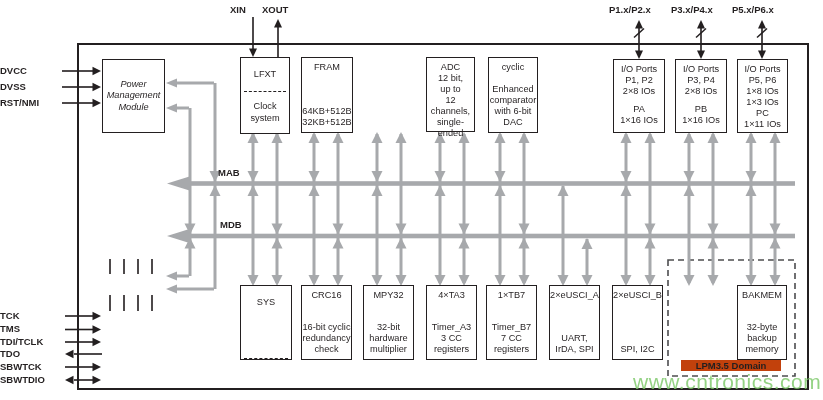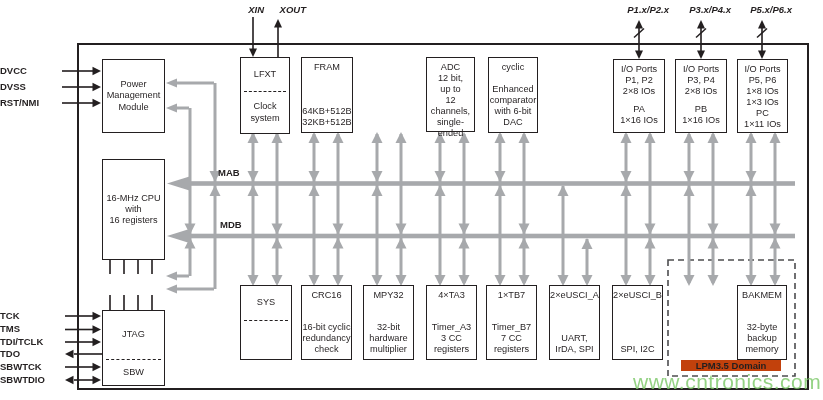--- a/index.html
+++ b/index.html
@@ -5,27 +5,27 @@
   html,body{margin:0;padding:0;background:#ffffff;}
   #stage{position:relative;width:823px;height:400px;background:#fff;overflow:hidden;
          font-family:"Liberation Sans","DejaVu Sans",sans-serif;color:#231f20;}
   #chip{position:absolute;left:77px;top:43px;width:732px;height:347px;
         border:2.2px solid #231f20;box-sizing:border-box;z-index:0;background:#fff;}
   svg.layer{position:absolute;left:0;top:0;z-index:1;}
   .block{position:absolute;background:#fff;border:1.7px solid #231f20;box-sizing:border-box;
          z-index:2;font-size:9.2px;line-height:1.2;text-align:center;white-space:pre-line;}
   .sb{display:flex;flex-direction:column;justify-content:space-between;
       align-items:center;padding:4px 0;}
-  .cb{display:flex;align-items:center;justify-content:center;}
-  .split{display:flex;flex-direction:column;padding:0;}
+  .cb{display:flex;align-items:center;justify-content:center;font-style:italic;}
+  .split{display:flex;flex-direction:column;padding:0;justify-content:space-between;}
   .seg{display:flex;align-items:center;justify-content:center;}
   .grow{flex:1;}
   .dash-divider{border-top:1.6px dashed #231f20;margin:0 3px;}
   .lbl{position:absolute;z-index:3;font-size:9.5px;font-weight:bold;white-space:nowrap;}
-  .ctr{text-align:right;font-style:italic;}
+  .ctr{text-align:left;}
   .rgt{}
   #lpm-label{position:absolute;left:681px;top:360px;width:100px;z-index:3;
              font-size:9.5px;text-align:center;font-weight:bold;background:#c2410c;}
   #watermark{position:absolute;left:633px;top:370px;z-index:5;font-size:21px;
              letter-spacing:0.5px;color:rgba(125,200,105,0.82);font-weight:normal;}
 </style>
 </head>
 <body>
 
 <div id="stage">
@@ -156,36 +156,22 @@
       <rect x="151.2" y="295" width="1.6" height="16"></rect>
     </g>
   </svg>
 
   <div class="block cb" style="left:102px;top:59px;width:63px;height:74px">
     <span>Power
 Management
 Module</span>
   </div>
 
-  <div class="block cb" style="left:102px;top:159px;width:63px;height:101px">
-    <span>16-MHz CPU
-with
-16 registers</span>
-  </div>
-
-
-  <div class="block split" style="left:102px;top:310px;width:63px;height:76px">
-    <div class="seg" style="height:48px">
-      <span>JTAG</span>
-    </div>
-    <div class="dash-divider"></div>
-    <div class="seg grow">
-      <span>SBW</span>
-    </div>
-  </div>
+
+
 
   <div class="block split" style="left:240px;top:57px;width:50px;height:77px">
     <div class="seg" style="height:33px">
       <span>LFXT</span>
     </div>
     <div class="dash-divider"></div>
     <div class="seg grow">
       <span>Clock
 system</span>
     </div>

